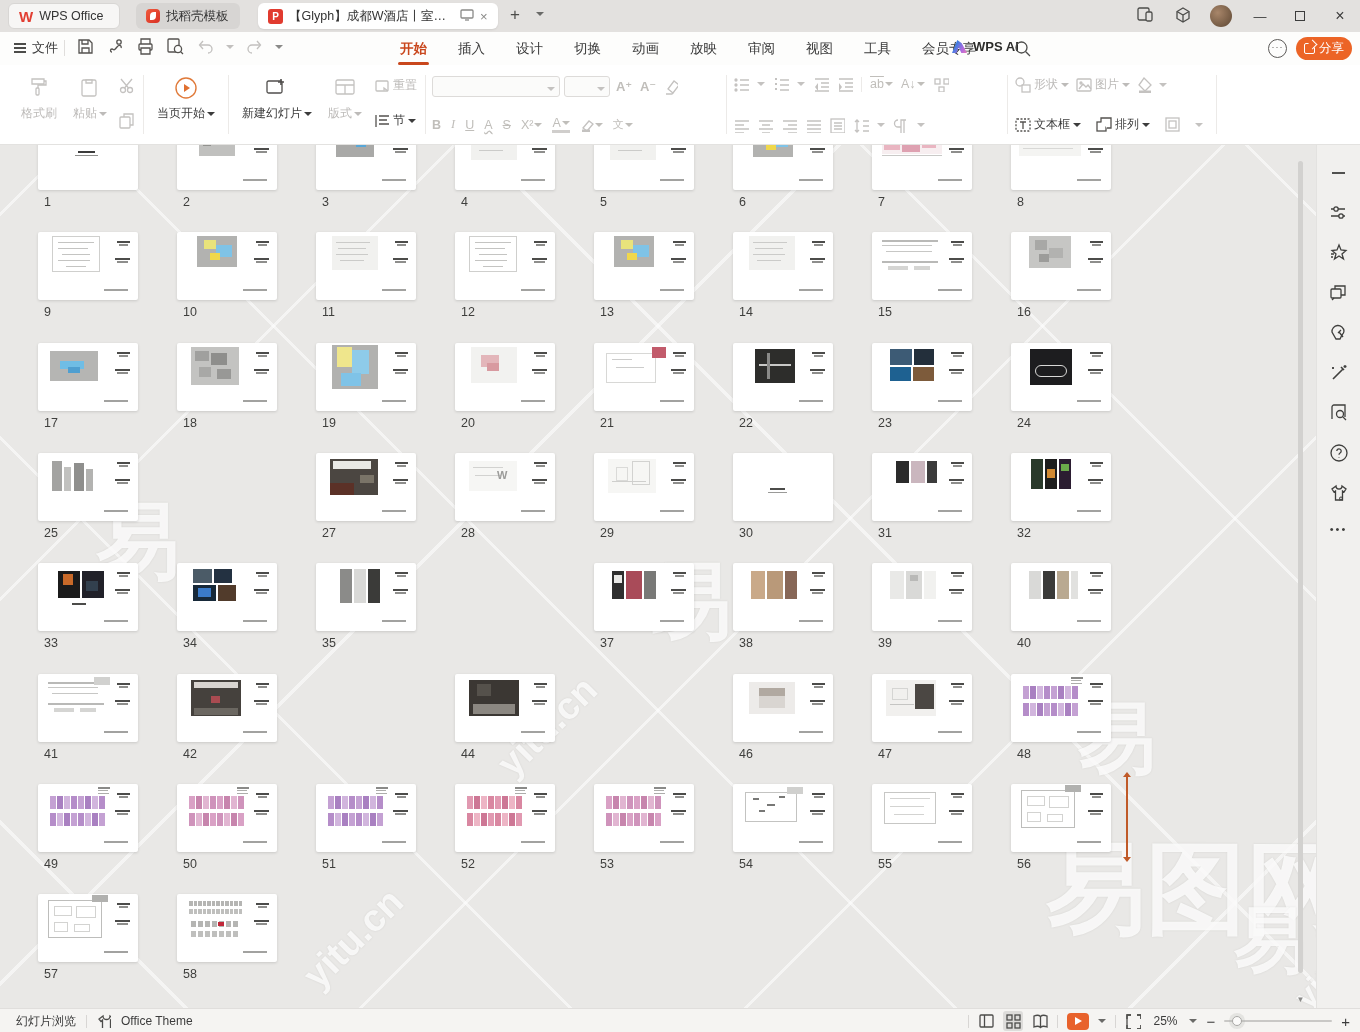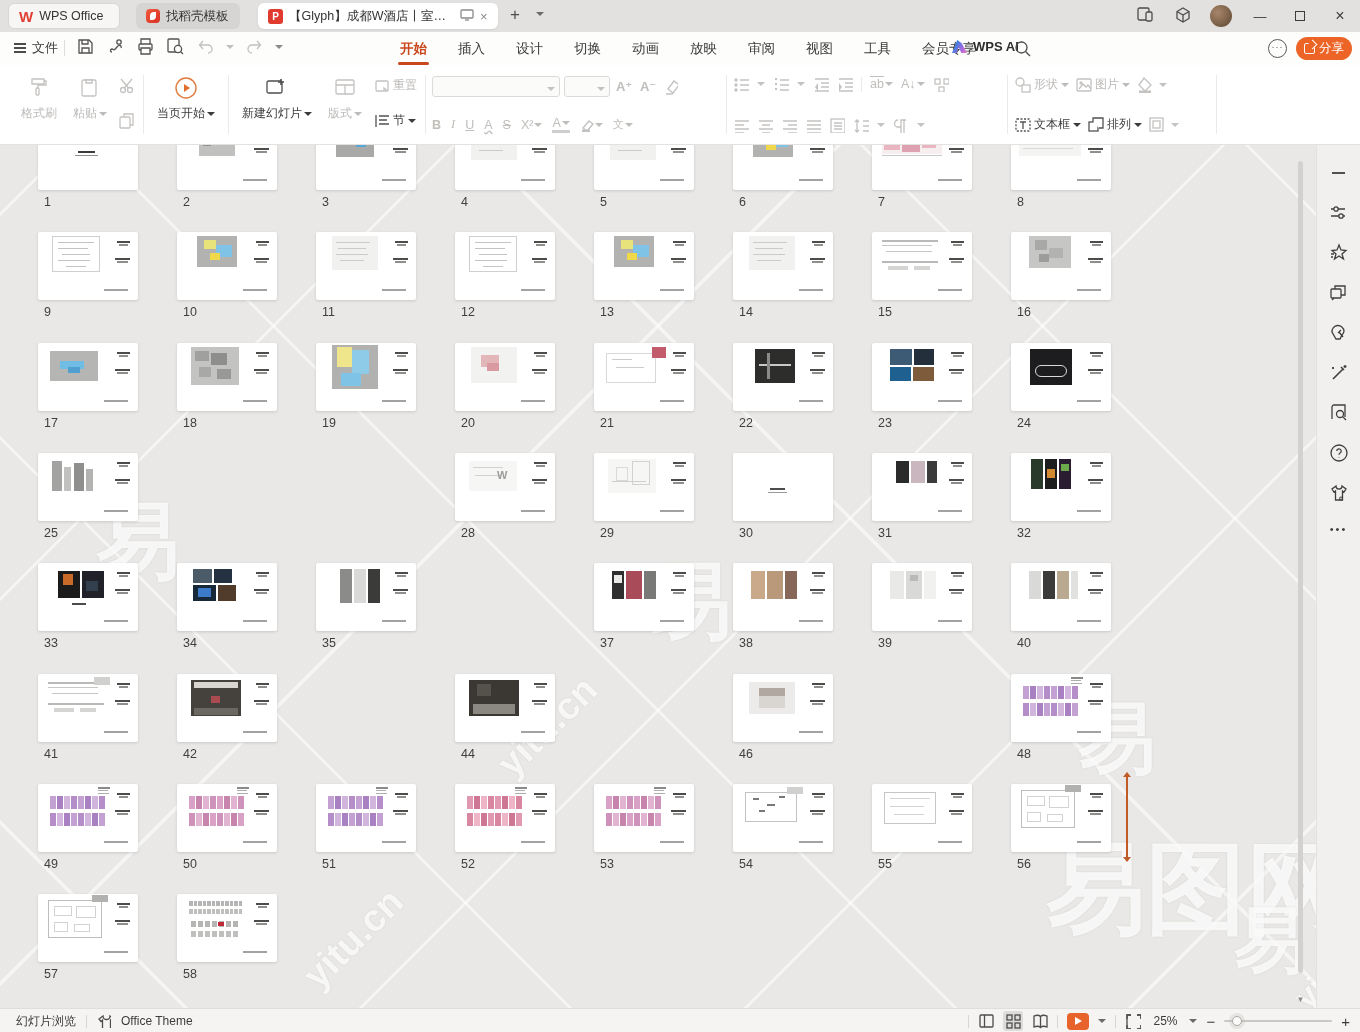--- a/index.html
+++ b/index.html
@@ -470,21 +470,21 @@
               </svg></span>
           <span>图片</span>
             <span class="crt"></span>
         </span>
         <span class="sic dis"><svg class="s">
               <path d="M8 2l7 7-6 6-6-6z"></path>
               <path d="M3 16h12" style="stroke-width:3"></path>
             </svg></span>
           <span class="crt" style="color:#c4c2c0"></span>
       </div>
-      <div class="prow" style="gap:6px">
+      <div class="prow" style="gap:14px">
         <span class="srow">
           <span class="sic"><svg class="s">
                 <rect x="2" y="3" width="14" height="12" rx="1" stroke-dasharray="2 1.5"></rect>
                 <path d="M6 6h6M9 6v7"></path>
               </svg></span>
           <span>文本框</span>
             <span class="crt"></span>
         </span>
         <span class="srow">
           <span class="sic"><svg class="s">
@@ -832,20 +832,34 @@
             <div style="position: absolute; left: 36px; top: 10px; width: 10px; height: 28px; background: rgb(143, 143, 141);"></div>
             <div style="position: absolute; left: 48px; top: 16px; width: 7px; height: 22px; background: rgb(179, 179, 177);"></div>
             <div style="position: absolute; left: 79px; top: 9px; width: 13px; height: 2px; background: rgb(76, 76, 74);"></div>
             <div style="position: absolute; left: 81px; top: 12px; width: 9px; height: 1.5px; background: rgb(142, 142, 140);"></div>
             <div style="position: absolute; left: 77px; top: 26px; width: 15px; height: 2px; background: rgb(76, 76, 74);"></div>
             <div style="position: absolute; left: 79px; top: 29px; width: 11px; height: 1.5px; background: rgb(142, 142, 140);"></div>
             <div style="position: absolute; left: 66px; top: 57px; width: 24px; height: 1.5px; background: rgb(162, 162, 160);"></div>
           </div>
           <div class="slide-num">25</div>
         </div>
+        <div class="slide-wrap" style="left: 316px; top: 308px;">
+          <div class="slide-card">
+            <div style="position: absolute; left: 14px; top: 6px; width: 48px; height: 36px; background: rgb(75, 70, 65);"></div>
+            <div style="position: absolute; left: 17px; top: 8px; width: 38px; height: 8px; background: rgb(233, 233, 229);"></div>
+            <div style="position: absolute; left: 14px; top: 30px; width: 24px; height: 12px; background: rgb(91, 49, 39);"></div>
+            <div style="position: absolute; left: 44px; top: 22px; width: 14px; height: 8px; background: rgb(122, 116, 104);"></div>
+            <div style="position: absolute; left: 79px; top: 9px; width: 13px; height: 2px; background: rgb(76, 76, 74);"></div>
+            <div style="position: absolute; left: 81px; top: 12px; width: 9px; height: 1.5px; background: rgb(142, 142, 140);"></div>
+            <div style="position: absolute; left: 77px; top: 26px; width: 15px; height: 2px; background: rgb(76, 76, 74);"></div>
+            <div style="position: absolute; left: 79px; top: 29px; width: 11px; height: 1.5px; background: rgb(142, 142, 140);"></div>
+            <div style="position: absolute; left: 66px; top: 57px; width: 24px; height: 1.5px; background: rgb(162, 162, 160);"></div>
+          </div>
+          <div class="slide-num">27</div>
+        </div>
         <div class="slide-wrap" style="left: 455px; top: 308px;">
           <div class="slide-card">
             <div style="position: absolute; left: 14px; top: 8px; width: 48px; height: 30px; background: rgb(246, 246, 244);"></div>
             <div style="position: absolute; left: 18px; top: 14px; width: 30px; height: 1px; background: rgb(210, 210, 208);"></div>
             <div style="position: absolute; left: 20px; top: 22px; width: 26px; height: 1px; background: rgb(210, 210, 208);"></div>
             <div style="position: absolute; left: 42px; top: 16px; font-size: 11px; color: rgb(155, 155, 153); font-weight: bold;">W</div>
             <div style="position: absolute; left: 79px; top: 9px; width: 13px; height: 2px; background: rgb(76, 76, 74);"></div>
             <div style="position: absolute; left: 81px; top: 12px; width: 9px; height: 1.5px; background: rgb(142, 142, 140);"></div>
             <div style="position: absolute; left: 77px; top: 26px; width: 15px; height: 2px; background: rgb(76, 76, 74);"></div>
             <div style="position: absolute; left: 79px; top: 29px; width: 11px; height: 1.5px; background: rgb(142, 142, 140);"></div>
@@ -1049,20 +1063,34 @@
             <div style="position: absolute; left: 16px; top: 8px; width: 46px; height: 32px; background: rgb(237, 235, 233);"></div>
             <div style="position: absolute; left: 26px; top: 14px; width: 26px; height: 8px; background: rgb(177, 169, 161);"></div>
             <div style="position: absolute; left: 26px; top: 22px; width: 26px; height: 12px; background: rgb(217, 213, 209);"></div>
             <div style="position: absolute; left: 79px; top: 9px; width: 13px; height: 2px; background: rgb(76, 76, 74);"></div>
             <div style="position: absolute; left: 81px; top: 12px; width: 9px; height: 1.5px; background: rgb(142, 142, 140);"></div>
             <div style="position: absolute; left: 77px; top: 26px; width: 15px; height: 2px; background: rgb(76, 76, 74);"></div>
             <div style="position: absolute; left: 79px; top: 29px; width: 11px; height: 1.5px; background: rgb(142, 142, 140);"></div>
             <div style="position: absolute; left: 66px; top: 57px; width: 24px; height: 1.5px; background: rgb(162, 162, 160);"></div>
           </div>
           <div class="slide-num">46</div>
+        </div>
+        <div class="slide-wrap" style="left: 872px; top: 529px;">
+          <div class="slide-card">
+            <div style="position: absolute; left: 14px; top: 6px; width: 50px; height: 36px; background: rgb(241, 240, 238);"></div>
+            <div style="position: absolute; left: 43px; top: 10px; width: 19px; height: 25px; background: rgb(75, 71, 67);"></div>
+            <div style="position: absolute; left: 20px; top: 14px; width: 16px; height: 12px; border: 1px solid rgb(213, 213, 211);"></div>
+            <div style="position: absolute; left: 18px; top: 30px; width: 24px; height: 1px; background: rgb(197, 197, 195);"></div>
+            <div style="position: absolute; left: 79px; top: 9px; width: 13px; height: 2px; background: rgb(76, 76, 74);"></div>
+            <div style="position: absolute; left: 81px; top: 12px; width: 9px; height: 1.5px; background: rgb(142, 142, 140);"></div>
+            <div style="position: absolute; left: 77px; top: 26px; width: 15px; height: 2px; background: rgb(76, 76, 74);"></div>
+            <div style="position: absolute; left: 79px; top: 29px; width: 11px; height: 1.5px; background: rgb(142, 142, 140);"></div>
+            <div style="position: absolute; left: 66px; top: 57px; width: 24px; height: 1.5px; background: rgb(162, 162, 160);"></div>
+          </div>
+          <div class="slide-num">47</div>
         </div>
         <div class="slide-wrap" style="left: 1011px; top: 529px;">
           <div class="slide-card">
             <div style="position: absolute; left: 12px; top: 12px; width: 6px; height: 13px; background: rgb(196, 161, 211);"></div>
             <div style="position: absolute; left: 19px; top: 12px; width: 6px; height: 13px; background: rgb(169, 128, 193);"></div>
             <div style="position: absolute; left: 26px; top: 12px; width: 6px; height: 13px; background: rgb(209, 181, 221);"></div>
             <div style="position: absolute; left: 33px; top: 12px; width: 6px; height: 13px; background: rgb(181, 141, 201);"></div>
             <div style="position: absolute; left: 40px; top: 12px; width: 6px; height: 13px; background: rgb(196, 161, 211);"></div>
             <div style="position: absolute; left: 47px; top: 12px; width: 6px; height: 13px; background: rgb(169, 128, 193);"></div>
             <div style="position: absolute; left: 54px; top: 12px; width: 6px; height: 13px; background: rgb(209, 181, 221);"></div>

